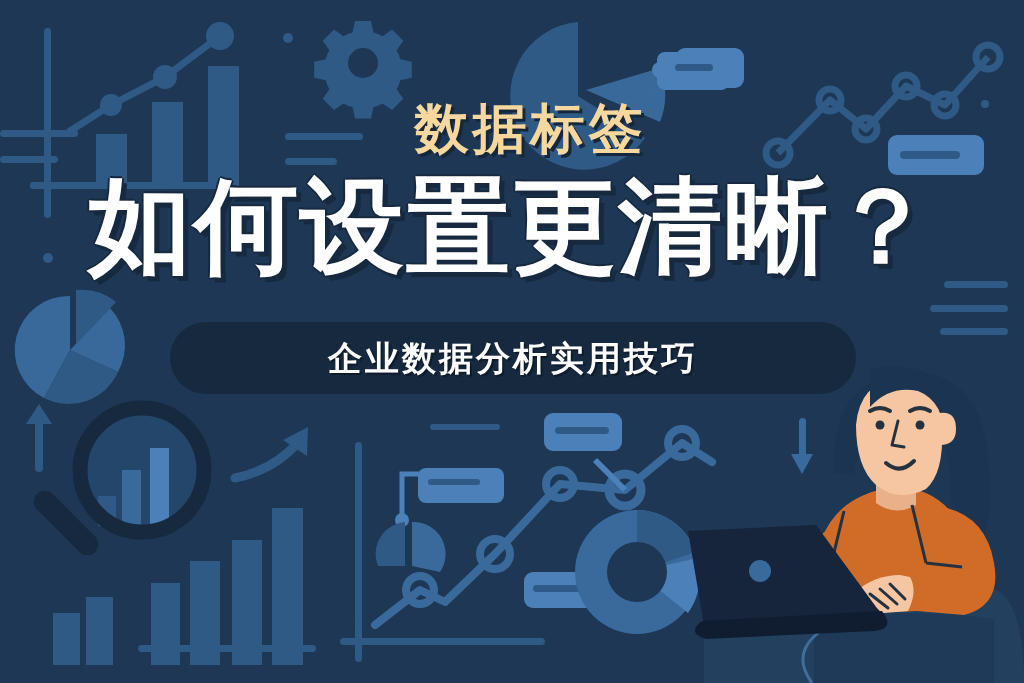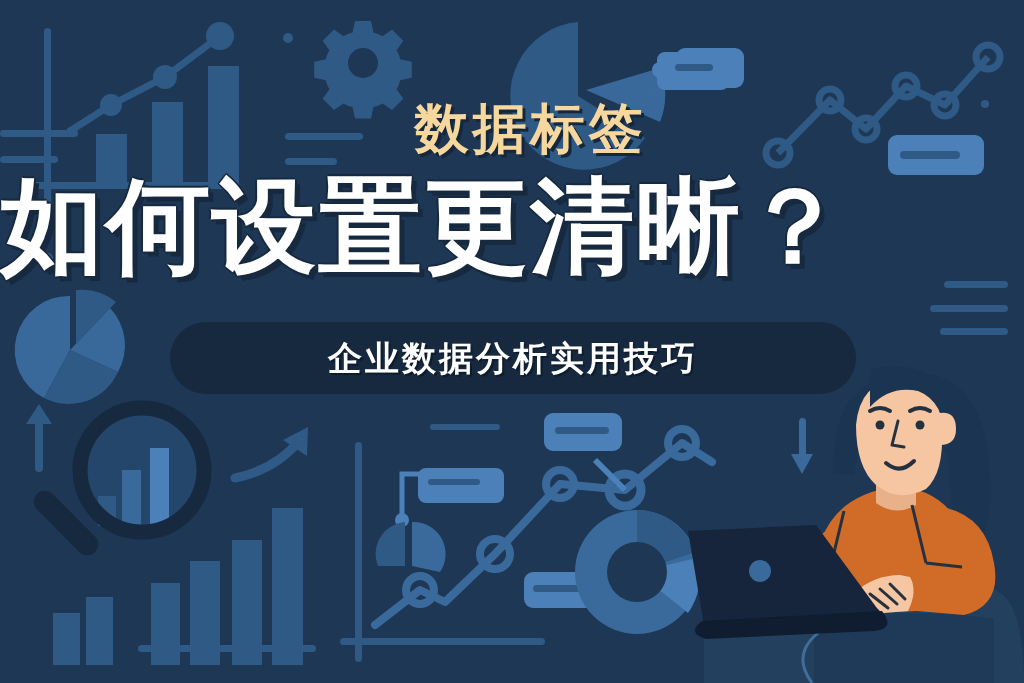--- a/index.html
+++ b/index.html
@@ -26,21 +26,21 @@
     font-size:54px;line-height:1;
     font-weight:bold;
     color:#f6d79d;
     letter-spacing:4px;
     text-shadow:3px 3px 0 #15273c;
     font-family:"DejaVu Sans","Liberation Sans",sans-serif;
     padding-left:37px;
   }
   .headline{
     position:absolute;left:0;right:0;top:174px;
-    text-align:left;
+    text-align:center;
     font-size:104px;line-height:1;
     font-weight:bold;
     color:#ffffff;
     letter-spacing:2px;
     text-shadow:
       5px 5px 0 #16293f,
       -2px 0 0 #16293f, 2px 0 0 #16293f,
       0 -2px 0 #16293f, 0 2px 0 #16293f;
     font-family:"DejaVu Sans","Liberation Sans",sans-serif;
   }

